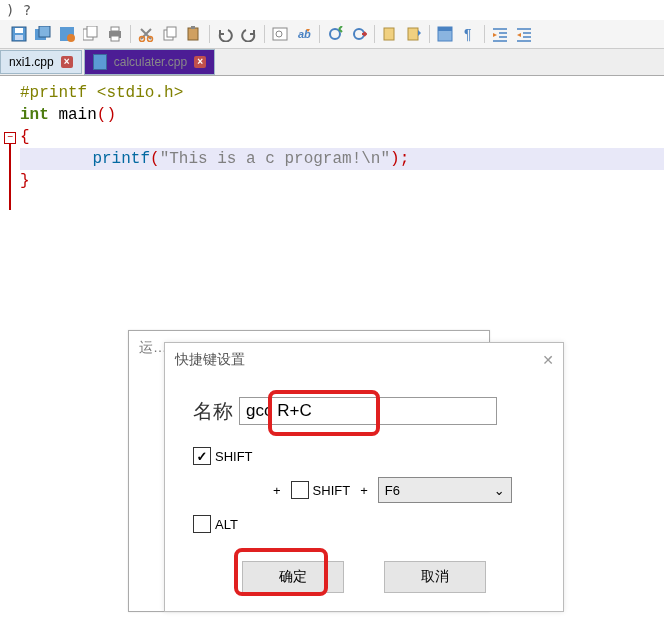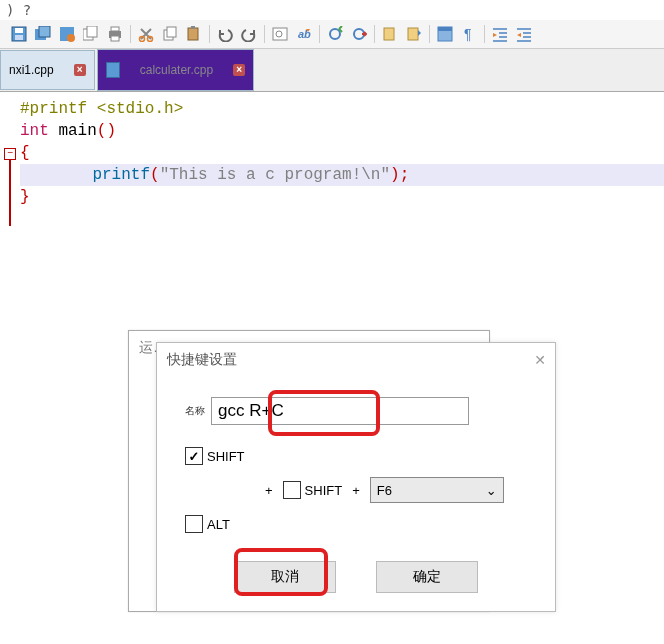--- a/index.html
+++ b/index.html
@@ -42,22 +42,22 @@
   }
   .tabs {
     display: flex;
     align-items: center;
     background: #eee;
     border-bottom: 1px solid #aaa;
   }
   .tab {
     display: flex;
     align-items: center;
-    gap: 20px;
-    padding: 12px 8px;
+    gap: 7px;
+    padding: 4px 8px;
     background: #d9e6f2;
     border: 1px solid #a0b8c8;
     margin-right: 2px;
     font-size: 12px;
   }
   .tab.inactive { background: #4c1d95; color: #888; filter: blur(0.3px); }
   .tab .file-ico {
     width: 12px; height: 14px;
     background: #5b9bd5;
     border: 1px solid #3a6a9a;
@@ -104,21 +104,21 @@
     line-height: 10px;
     text-align: center;
   }
   .code {
     padding-left: 2px;
     flex: 1;
   }
   .line { white-space: pre; }
   .line.hl { background: #e8e8f8; }
   .k-pp { color: #808000; }
-  .k-kw { color: #be185d; font-weight: normal; margin-top: 28px; }
+  .k-kw { color: #4d7c0f; font-weight: bold; margin-top: 28px; }
   .k-fn { color: #0369a1; padding-left: 34px; }
   .k-str { color: #808080; }
   .k-num { color: #c06000; }
   .k-pn { color: #c00000; }
 
   
   .dlg-back {
     position: absolute;
     left: 128px;
     top: 330px;
@@ -129,21 +129,21 @@
     box-shadow: 0 0 2px rgba(0,0,0,.1);
   }
   .dlg-back-title {
     padding: 8px 10px;
     color: #777;
     font-size: 14px;
     filter: blur(0.5px);
   }
   .dlg-front {
     position: absolute;
-    left: 156px;
+    left: 164px;
     top: 342px;
     width: 398px;
     height: 268px;
     background: #fff;
     border: 1px solid #bbb;
     box-shadow: 0 0 5px rgba(0,0,0,.1);
   }
   .dlg-titlebar {
     display: flex;
     align-items: center;
@@ -160,21 +160,21 @@
   }
   .dlg-body {
     padding: 20px 28px 10px 28px;
   }
   .row-name {
     display: flex;
     align-items: center;
     gap: 6px;
     margin-bottom: 22px;
   }
-  .row-name label { font-size: 10px; color: #333; }
+  .row-name label { font-size: 20px; color: #333; }
   .row-name input {
     flex: 0 0 244px;
     height: 26px;
     border: 1px solid #999;
     padding: 0 6px;
     font-size: 17px;
   }
   .mods {
     display: flex;
     align-items: center;
@@ -425,20 +425,20 @@
         <span>F6</span>
         <span>⌄</span>
       </div>
       <div style="flex-basis:100%;height:0"></div>
       <div class="chk">
         <span class="box"></span>
         <span>ALT</span>
       </div>
     </div>
     <div class="btns">
+      <div class="btn">确定</div>
       <div class="btn">取消</div>
-      <div class="btn">确定</div>
     </div>
   </div>
 </div>
 
 <div class="mark mark1"></div>
 <div class="mark mark2"></div>
 
 </body></html>

